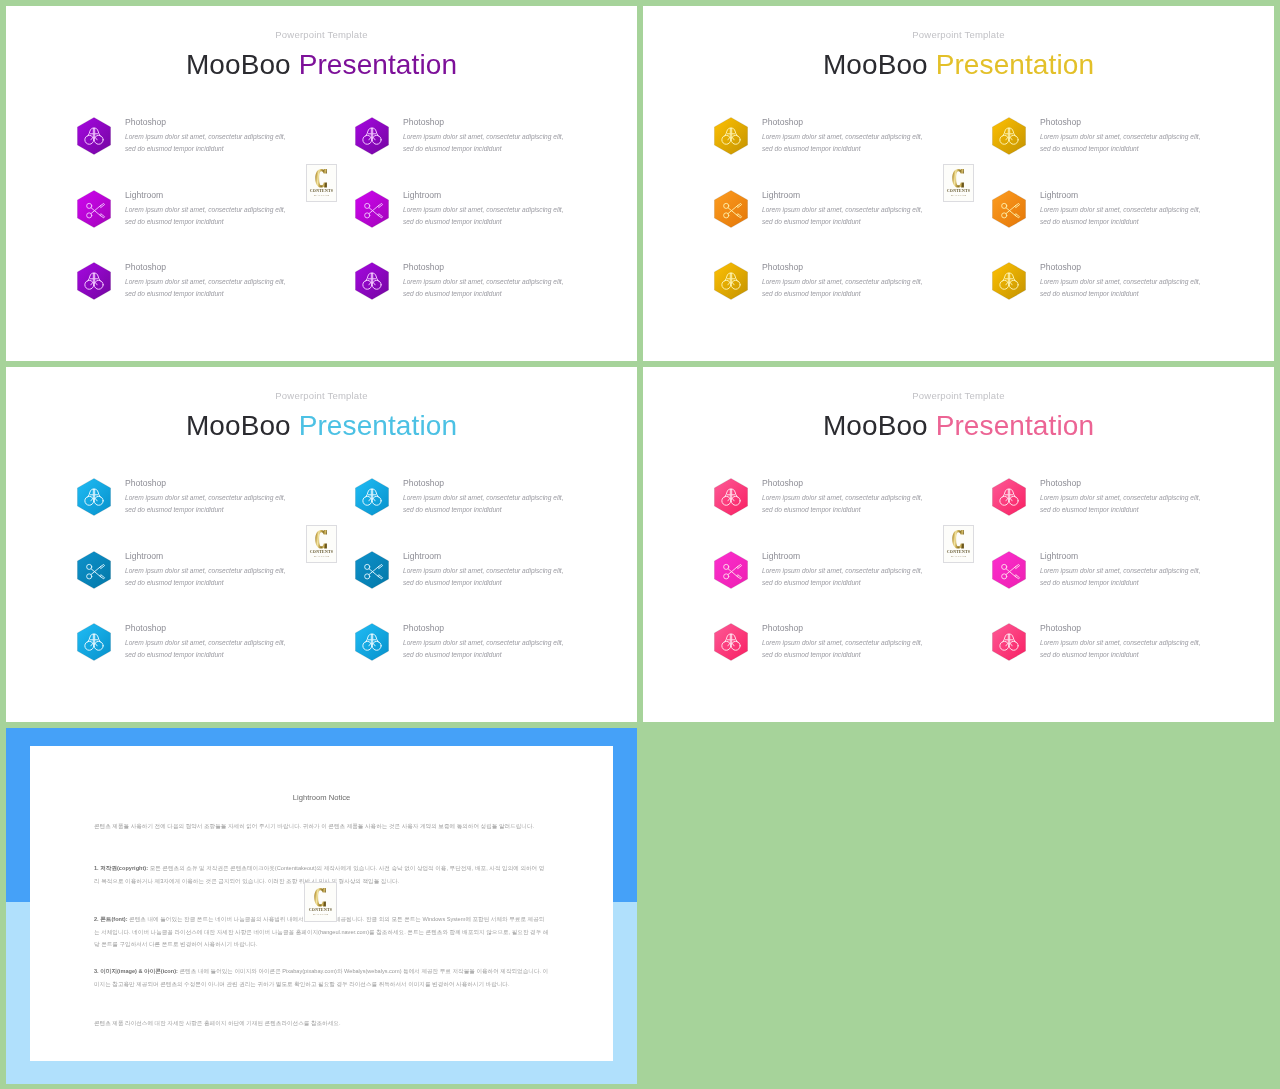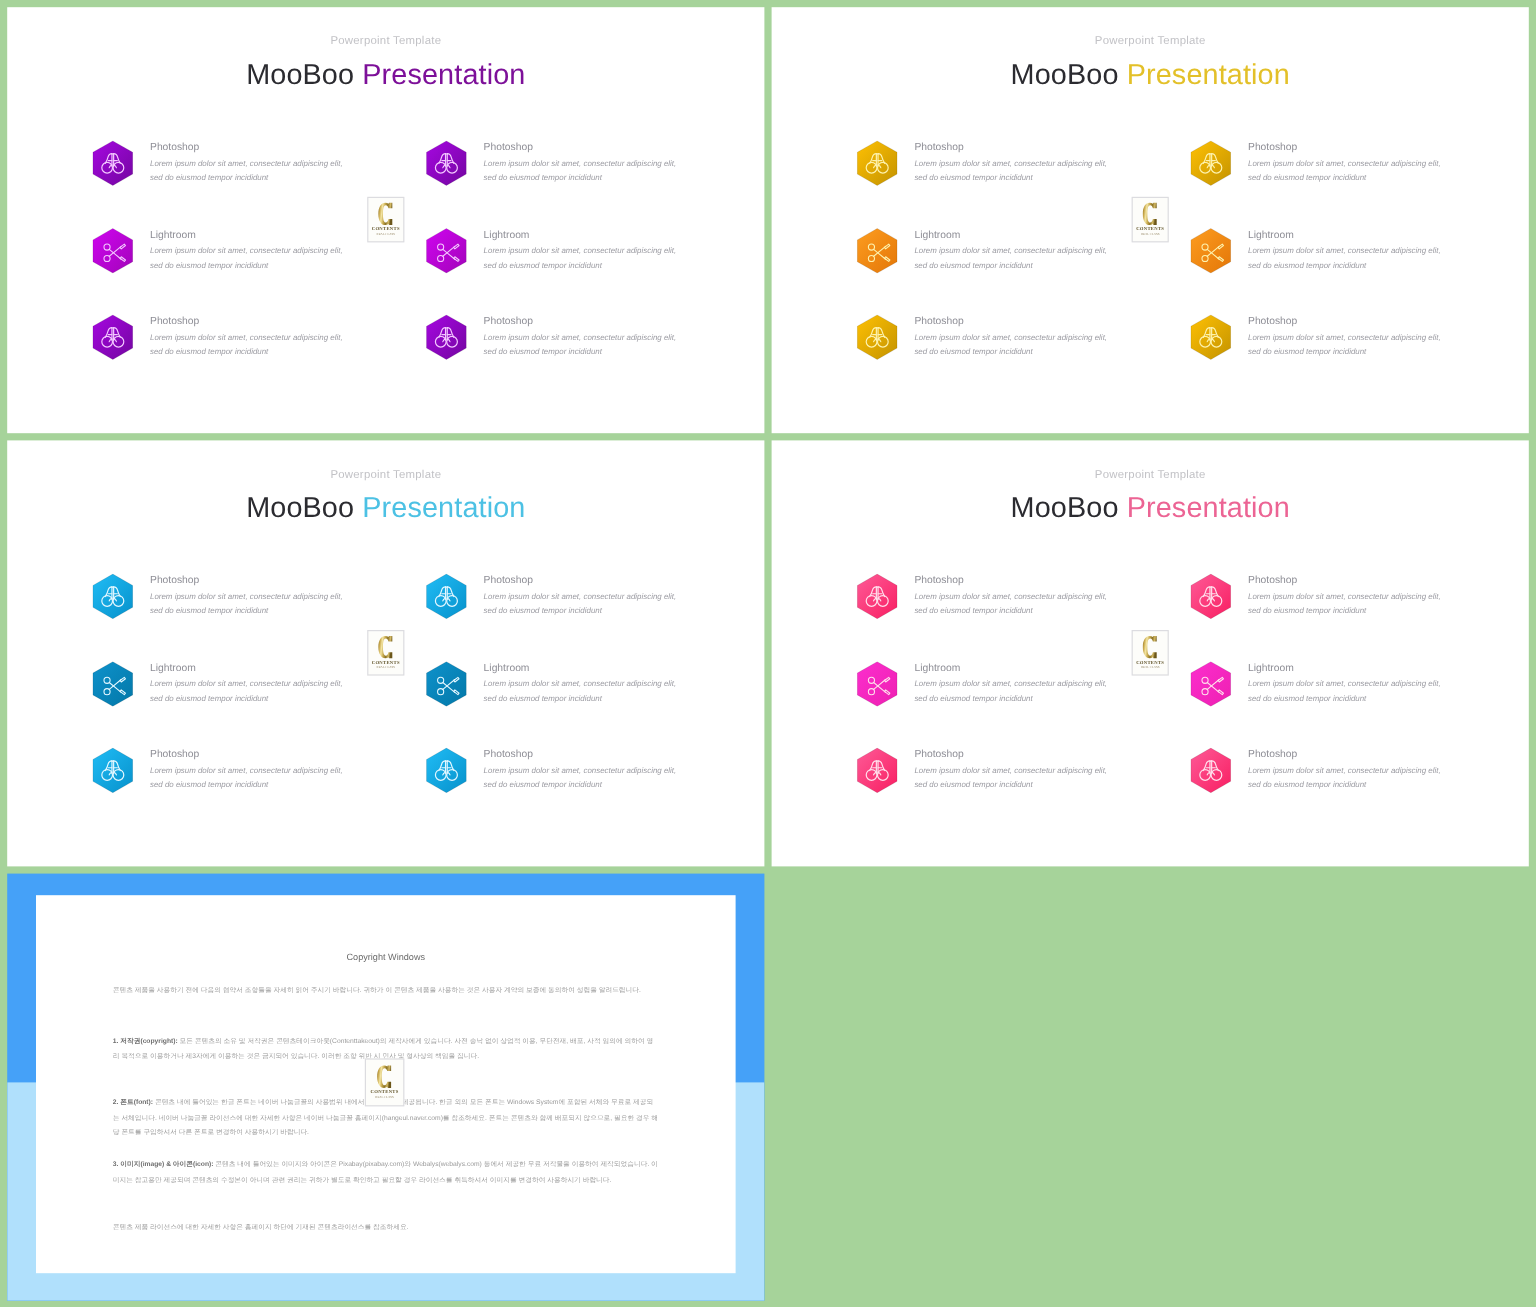--- a/index.html
+++ b/index.html
@@ -8,21 +8,21 @@
   .page{will-change:transform;}
   body{width:1280px;height:1089px;background:#a6d39a;
        font-family:"Liberation Sans",sans-serif;overflow:hidden;}
   .page{position:relative;width:1280px;height:1089px;}
   .slide{position:absolute;background:#ffffff;overflow:hidden;}
 
   
   .kicker{position:absolute;left:0;right:0;text-align:center;
           font-size:9.5px;color:#c2c2c6;letter-spacing:.2px;}
   .title{position:absolute;left:0;right:0;text-align:center;
-         font-size:24px;font-weight:400;color:#2b2b30;letter-spacing:0.1px;white-space:nowrap;}
+         font-size:28px;font-weight:400;color:#2b2b30;letter-spacing:0.1px;white-space:nowrap;}
   .title .accent{font-weight:400;}
   .hexwrap{position:absolute;width:34px;height:38px;}
   .hexwrap svg{display:block;width:34px;height:38px;}
   .feat-title{position:absolute;font-size:8.6px;color:#8e8e96;white-space:nowrap;}
   .feat-body{position:absolute;font-size:6.6px;color:#9b9ba2;font-style:italic;
              line-height:12.4px;white-space:nowrap;}
 
   .logo{position:absolute;background:#fdfdfa;border:1px solid #dcdce0;
         display:flex;flex-direction:column;align-items:center;justify-content:center;}
   .logo .c{line-height:0;}
@@ -885,21 +885,21 @@
   </svg>
           <span class="sr">C</span>
         </div>
           <div class="w" style="font-size:3.9px;margin-top:1.4px;">CONTENTS</div>
           <div class="s" style="font-size:2.6px;margin-top:1.4px;">REAL  CLASS</div>
         </div>
     </div>
     <div class="slide cslide" style="left: 6px; top: 728px; width: 631px; height: 356px; background: rgb(69, 161, 248);">
       <div class="lowerband" style="height:182px;background:#b0e0fc"></div>
       <div class="paper" style="left:24px;top:18px;right:24px;bottom:23px;">
-        <div class="cp-h2" style="top:47px;font-size:7.6px;">Copyright Windows</div>
+        <div class="cp-h2" style="top:47px;font-size:7.6px;">Lightroom Notice</div>
         <div class="cp-p" style="left:64px;right:64px;top:74px;font-size:5.6px;line-height:12.5px;">콘텐츠 제품을 사용하기 전에 다음의 협약서 조항들을 자세히 읽어 주시기 바랍니다. 귀하가 이 콘텐츠 제품을 사용하는 것은 사용자 계약의 보증에 동의하여 성립을 알려드립니다.</div>
         <div class="cp-p" style="left:64px;right:64px;top:116px;font-size:5.6px;line-height:12.5px;">
             <b>1. 저작권(copyright):</b><span> 모든 콘텐츠의 소유 및 저작권은 콘텐츠테이크아웃(Contenttakeout)의 제작사에게 있습니다. 사전 승낙 없이 상업적 이용, 무단전재, 배포, 사적 임의에 의하여 영리 목적으로 이용하거나 제3자에게 이용하는 것은 금지되어 있습니다. 이러한 조항 위반 시 민사 및 형사상의 책임을 집니다.</span></div>
         <div class="cp-p" style="left:64px;right:64px;top:167px;font-size:5.6px;line-height:12.5px;">
             <b>2. 폰트(font):</b><span> 콘텐츠 내에 들어있는 한글 폰트는 네이버 나눔글꼴의 사용범위 내에서 사용자에게 제공됩니다. 한글 외의 모든 폰트는 Windows System에 포함된 서체와 무료로 제공되는 서체입니다. 네이버 나눔글꼴 라이선스에 대한 자세한 사항은 네이버 나눔글꼴 홈페이지(hangeul.naver.com)를 참조하세요. 폰트는 콘텐츠와 함께 배포되지 않으므로, 필요한 경우 해당 폰트를 구입하셔서 다른 폰트로 변경하여 사용하시기 바랍니다.</span></div>
         <div class="cp-p" style="left:64px;right:64px;top:219px;font-size:5.6px;line-height:12.5px;">
             <b>3. 이미지(image) &amp; 아이콘(icon):</b><span> 콘텐츠 내에 들어있는 이미지와 아이콘은 Pixabay(pixabay.com)와 Webalys(webalys.com) 등에서 제공한 무료 저작물을 이용하여 제작되었습니다. 이미지는 참고용만 제공되며 콘텐츠의 수정본이 아니며 관련 권리는 귀하가 별도로 확인하고 필요할 경우 라이선스를 취득하셔서 이미지를 변경하여 사용하시기 바랍니다.</span></div>
         <div class="cp-p" style="left:64px;right:64px;top:271px;font-size:5.6px;line-height:12.5px;">콘텐츠 제품 라이선스에 대한 자세한 사항은 홈페이지 하단에 기재된 콘텐츠라이선스를 참조하세요.</div>
         <div class="logo" style="left:274px;top:136px;width:31px;height:38px;">
           <div class="c">

